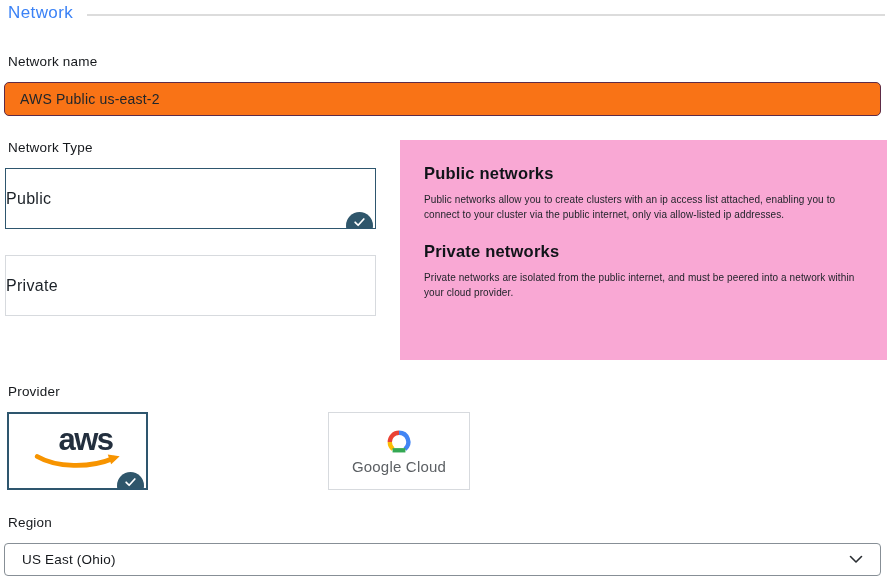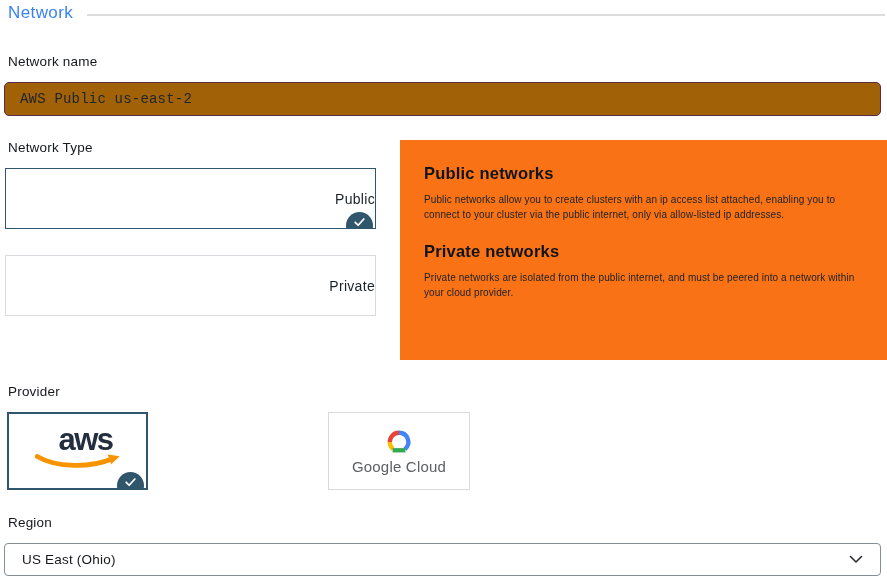--- a/index.html
+++ b/index.html
@@ -43,38 +43,38 @@
 
   
   .text-input {
     position: absolute;
     left: 4px; top: 82px;
     width: 877px; height: 34px;
     box-sizing: border-box;
     border: 1px solid #5d2b47;
     border-radius: 5px;
     padding: 0 15px;
-    font-family: Liberation Mono, monospace;
+    font-family: Liberation Sans, sans-serif;
     font-size: 14px;
     color: #21262b;
     letter-spacing: 0.2px;
     outline: none;
-    background: #a16207;
+    background: #f97316;
   }
 
   
   .type-card {
     position: absolute;
     left: 5px;
     width: 371px; height: 61px;
     box-sizing: border-box;
     background: #fff;
     border: 1px solid #d7dade;
-    display: flex; align-items: center; justify-content: flex-end;
-    font-size: 14px;
+    display: flex; align-items: center; justify-content: flex-start;
+    font-size: 16px;
     color: #1b2127;
     letter-spacing: 0.3px;
     cursor: pointer;
     overflow: hidden;
   }
   .type-card.selected { border-color: #2e566e; }
   .card-public  { top: 168px; }
   .card-private { top: 255px; }
 
   
@@ -87,21 +87,21 @@
     display: flex; justify-content: center;
   }
   .check-badge svg { margin-top: 4px; }
 
   
   .info-box {
     position: absolute;
     left: 400px; top: 140px;
     width: 487px; height: 220px;
     box-sizing: border-box;
-    background: #f97316;
+    background: #f9a8d4;
     padding: 2px 24px;
   }
   .info-box h3 {
     margin: 22px 0 9px;
     font-size: 16.5px;
     font-weight: 700;
     color: #101419;
     letter-spacing: 0.2px;
   }
   .info-box h3 + p + h3 { margin-top: 20px; }

